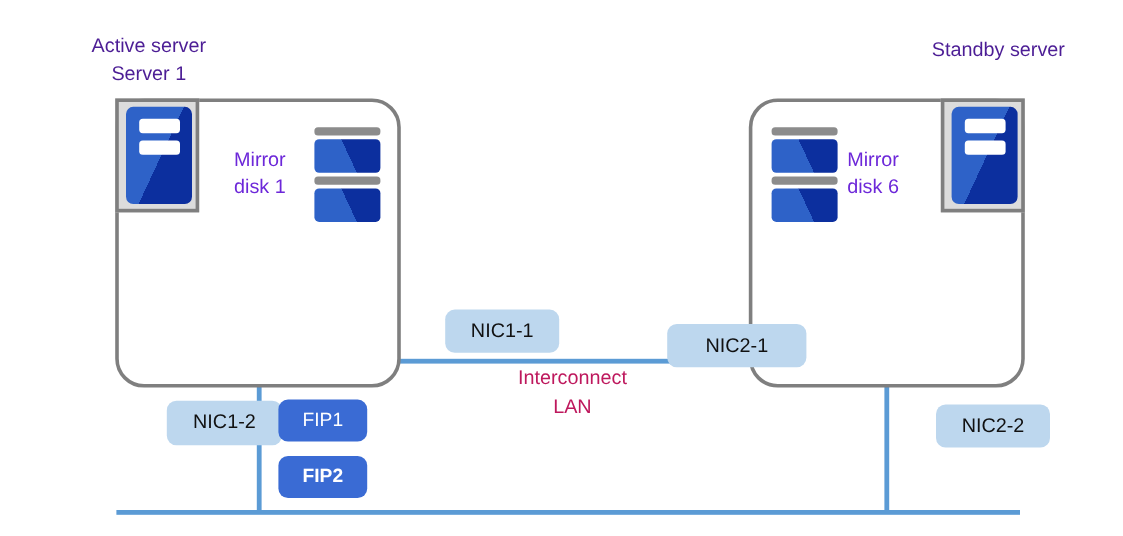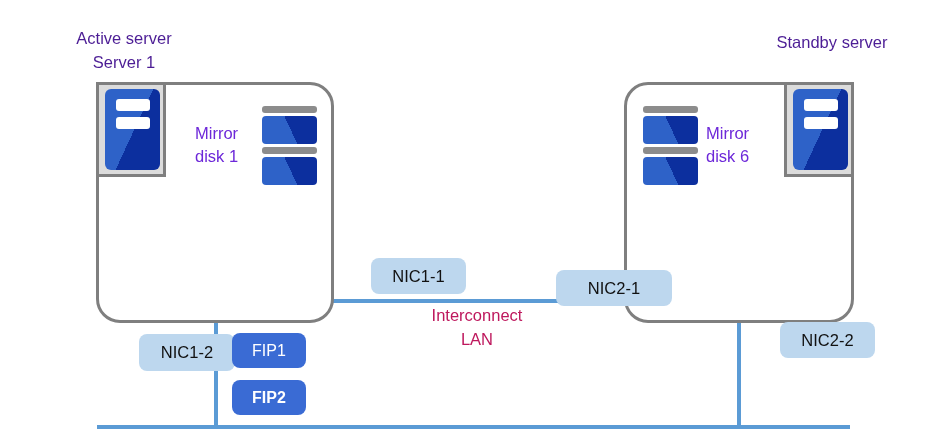--- a/index.html
+++ b/index.html
@@ -171,21 +171,21 @@
   </div>
 
   <div class="net-label" style="left:407px;top:303px;width:140px;">
     <div>Interconnect</div>
     <div>LAN</div>
   </div>
 
   <div class="nic-badge" style="left:107px;top:334px;width:96px;height:37px;">
     <span>NIC1-2</span>
   </div>
-  <div class="nic-badge" style="left:748px;top:322px;width:95px;height:36px;">
+  <div class="nic-badge" style="left:748px;top:337px;width:95px;height:36px;">
     <span>NIC2-2</span>
   </div>
 
   <div class="fip-badge" style="left:232px;top:333px;">
     <span>FIP1</span>
   </div>
   <div class="fip-badge" style="left:232px;top:380px;font-weight:bold;">
     <span>FIP2</span>
   </div>
 

